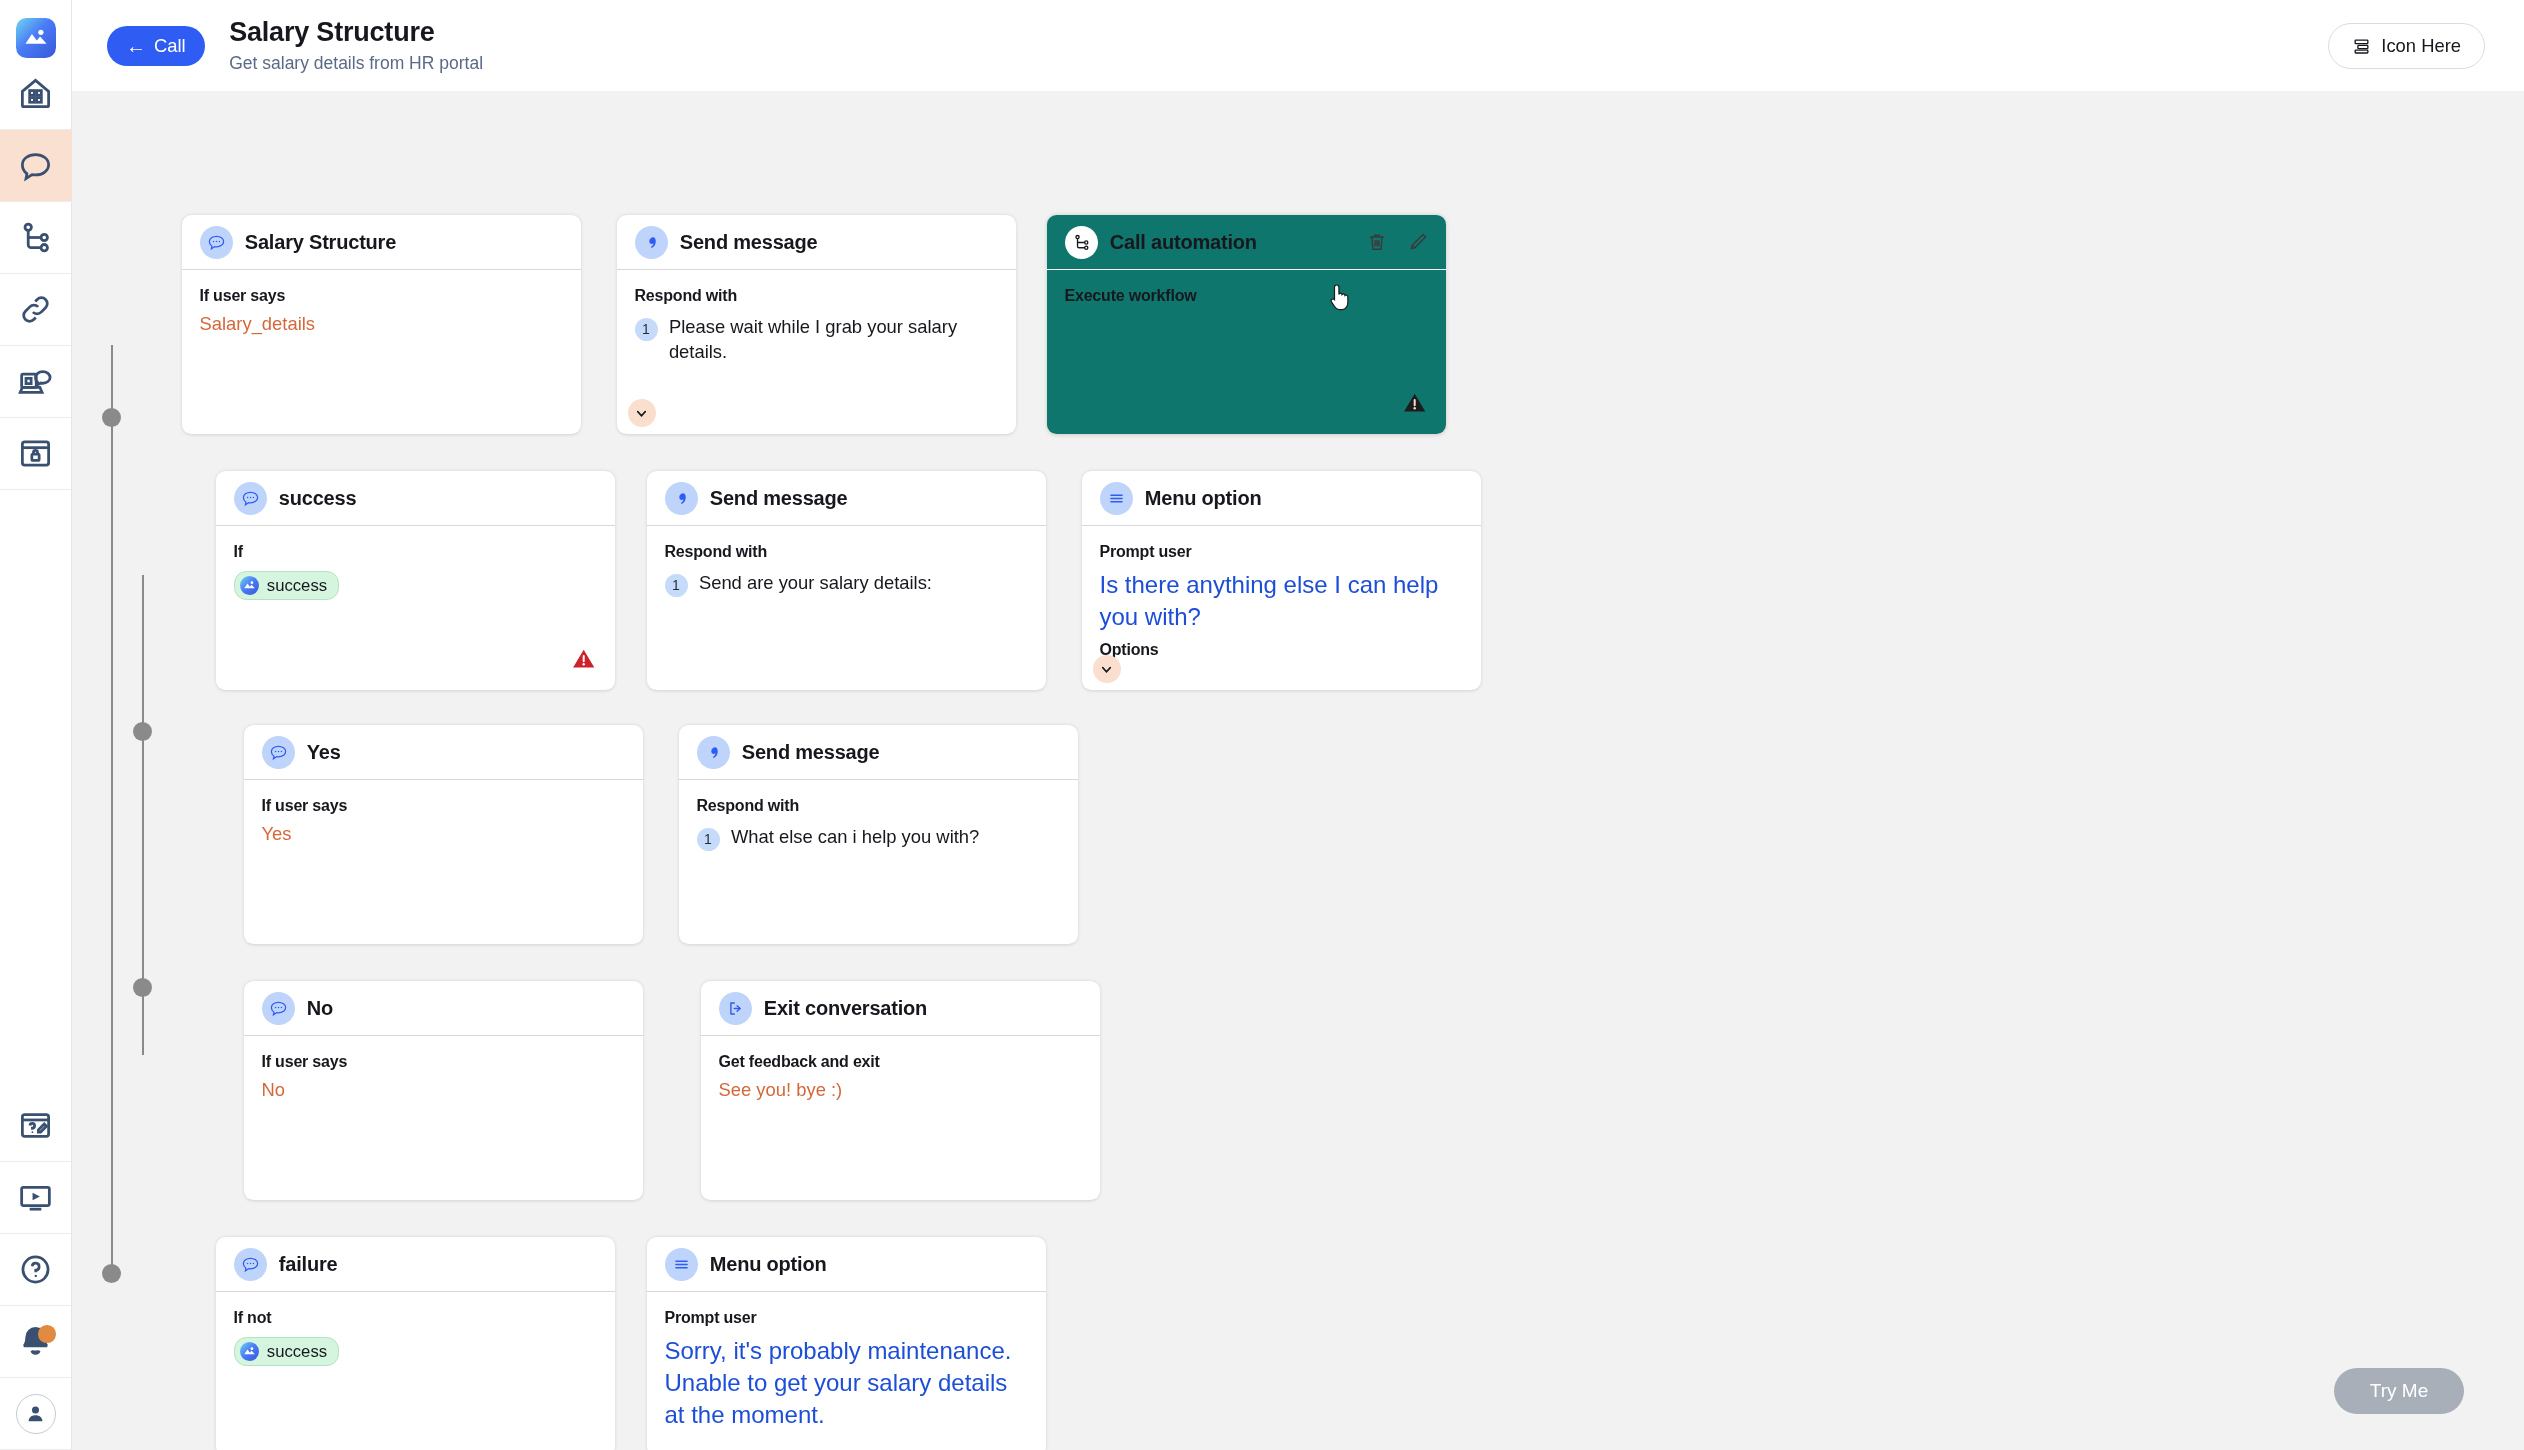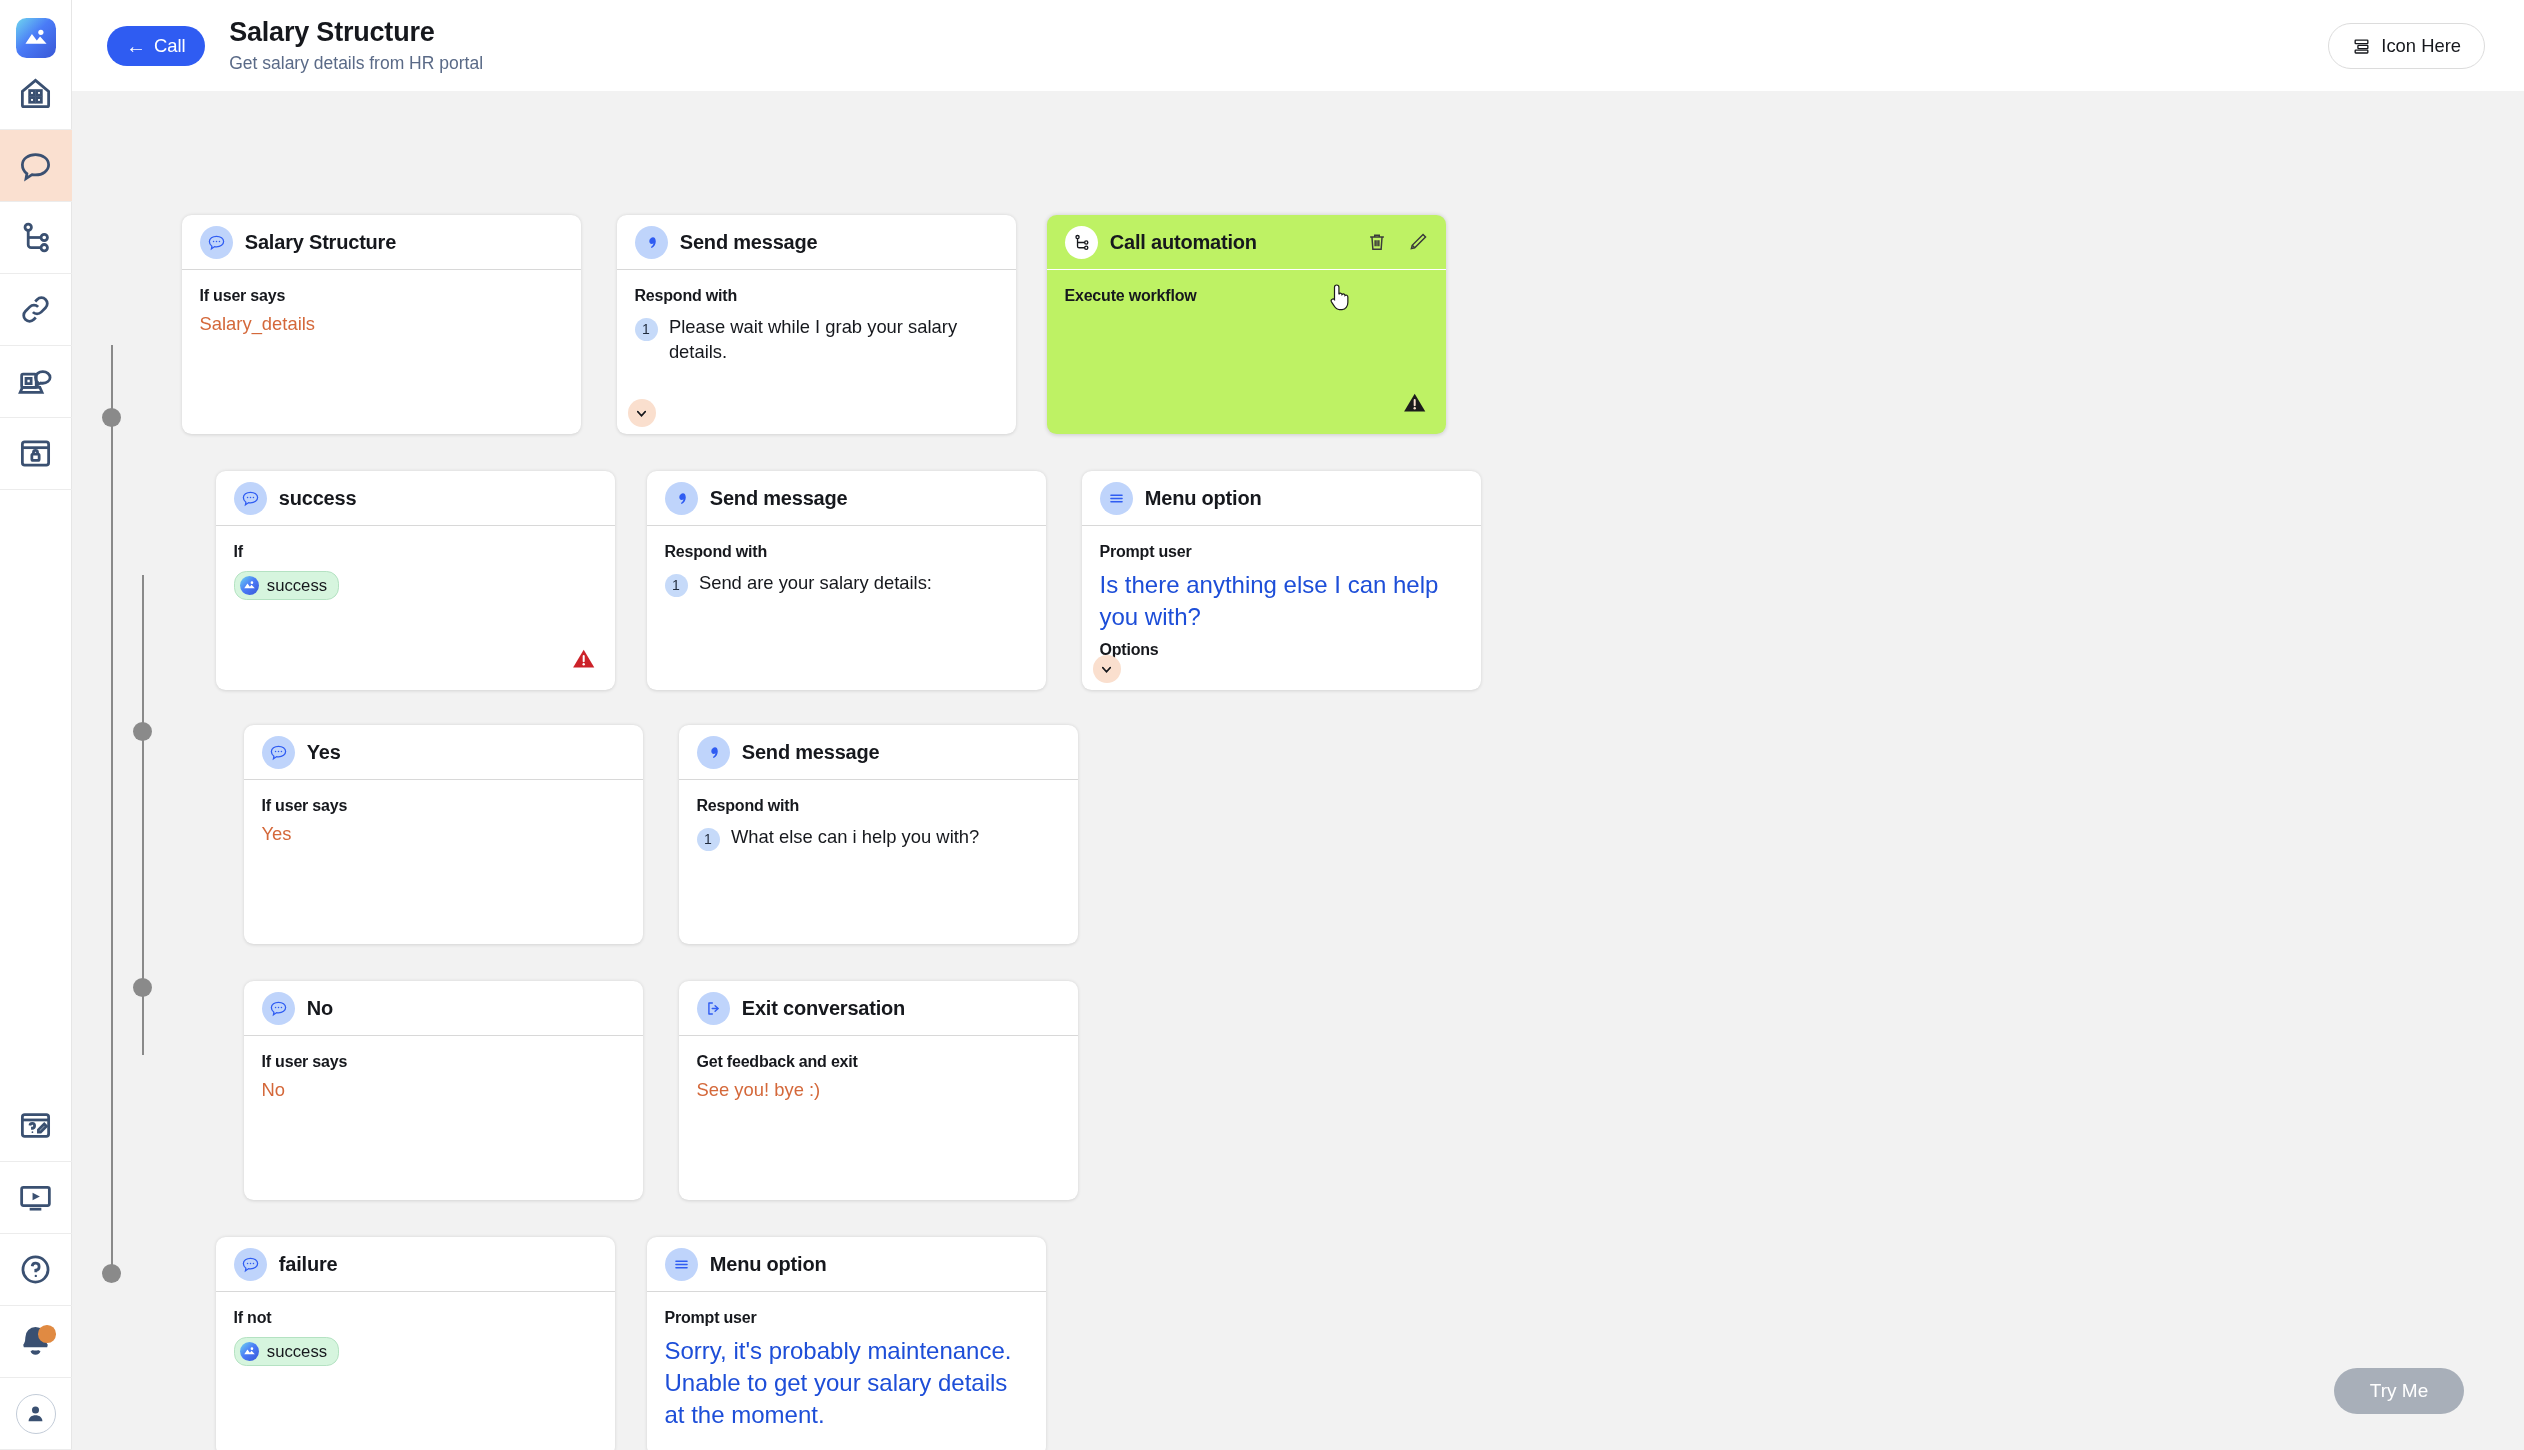--- a/index.html
+++ b/index.html
@@ -96,21 +96,21 @@
   }
 
   
   .card {
     position: absolute;
     background: #ffffff;
     border-radius: 9.6px;
     box-shadow: 0 0.9px 3.5px rgba(0,0,0,0.13);
     overflow: hidden;
   }
-  .card.hot { background: #bef264; box-shadow: 0 0.9px 4.4px rgba(0,0,0,0.16); }
+  .card.hot { background: #0f766e; box-shadow: 0 0.9px 4.4px rgba(0,0,0,0.16); }
   .card-head {
     height: 55px; display: flex; align-items: center;
     padding: 0 17.5px; border-bottom: 0.9px solid #d8d8d8;
     position: relative;
   }
   .card.hot .card-head { border-bottom: 1.3px solid #ffffff; }
   .hicon {
     width: 33px; height: 33px; border-radius: 50%;
     background: #bfd4fb; flex: none;
     display: flex; align-items: center; justify-content: center;
@@ -516,21 +516,21 @@
           </svg>
         </span>
         <span class="card-title">No</span>
       </div>
       <div class="card-body">
         <div class="body-label">If user says</div>
         <div class="body-orange">No</div>
       </div>
     </div>
 
-    <div class="card" style="left:607px; top:890px; width:399px; height:219px;">
+    <div class="card" style="left:629px; top:890px; width:399px; height:219px;">
       <div class="card-head">
         <span class="hicon">
           <svg viewBox="0 0 24 24" fill="none" stroke="#2f5cf2" stroke-width="1.8" stroke-linecap="round" stroke-linejoin="round">
             <path d="M10.5 5 H6.2 V19 H10.5"></path>
             <path d="M14 8.5 L17.8 12 L14 15.5"></path>
             <path d="M10.4 12 H17.6"></path>
           </svg>
         </span>
         <span class="card-title">Exit conversation</span>
       </div>

